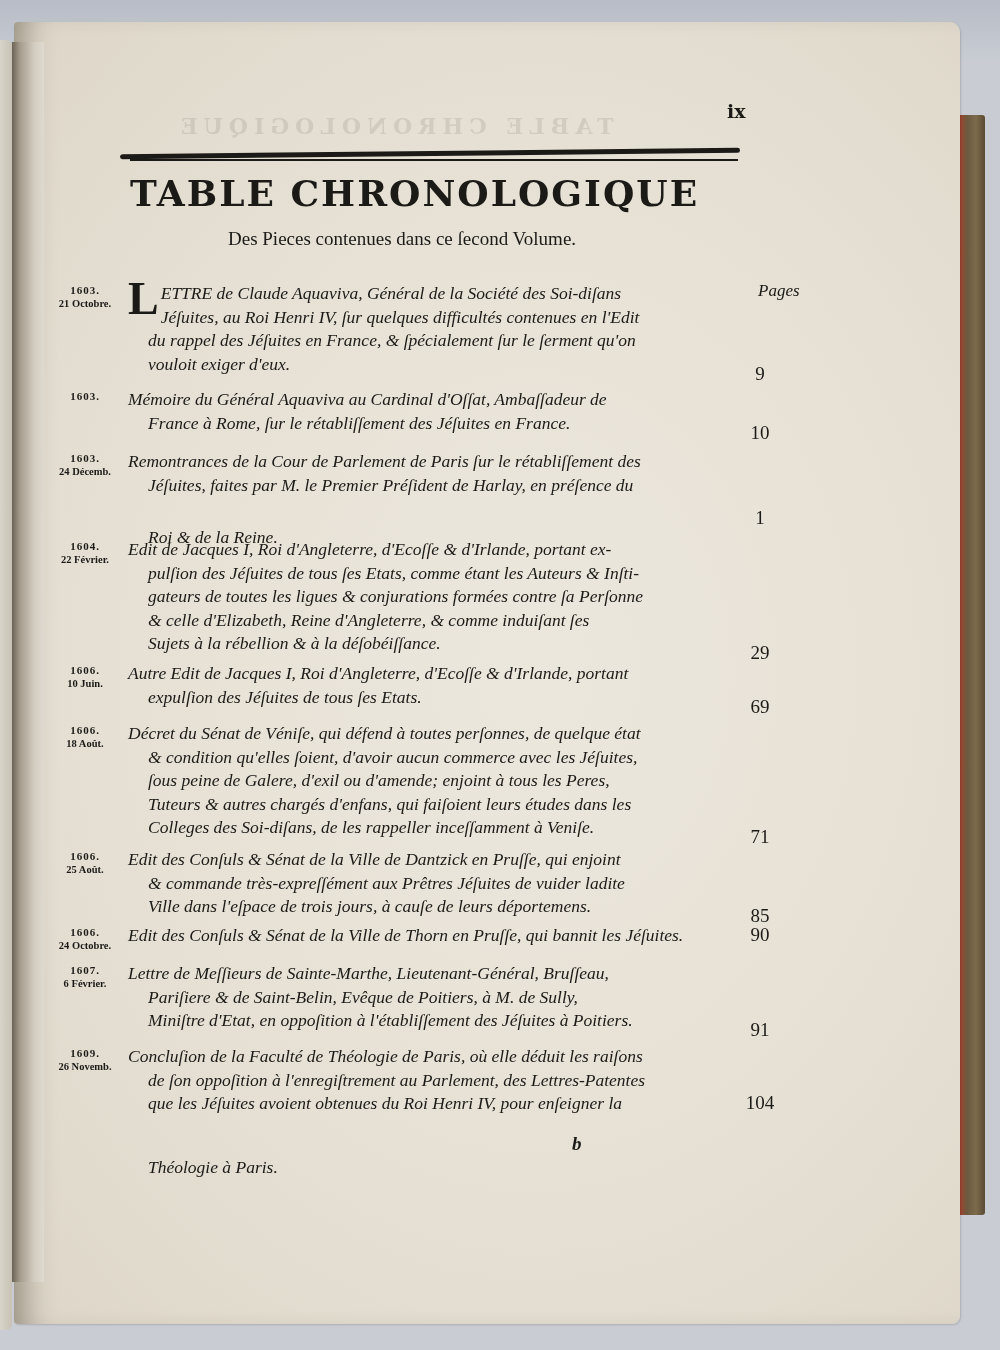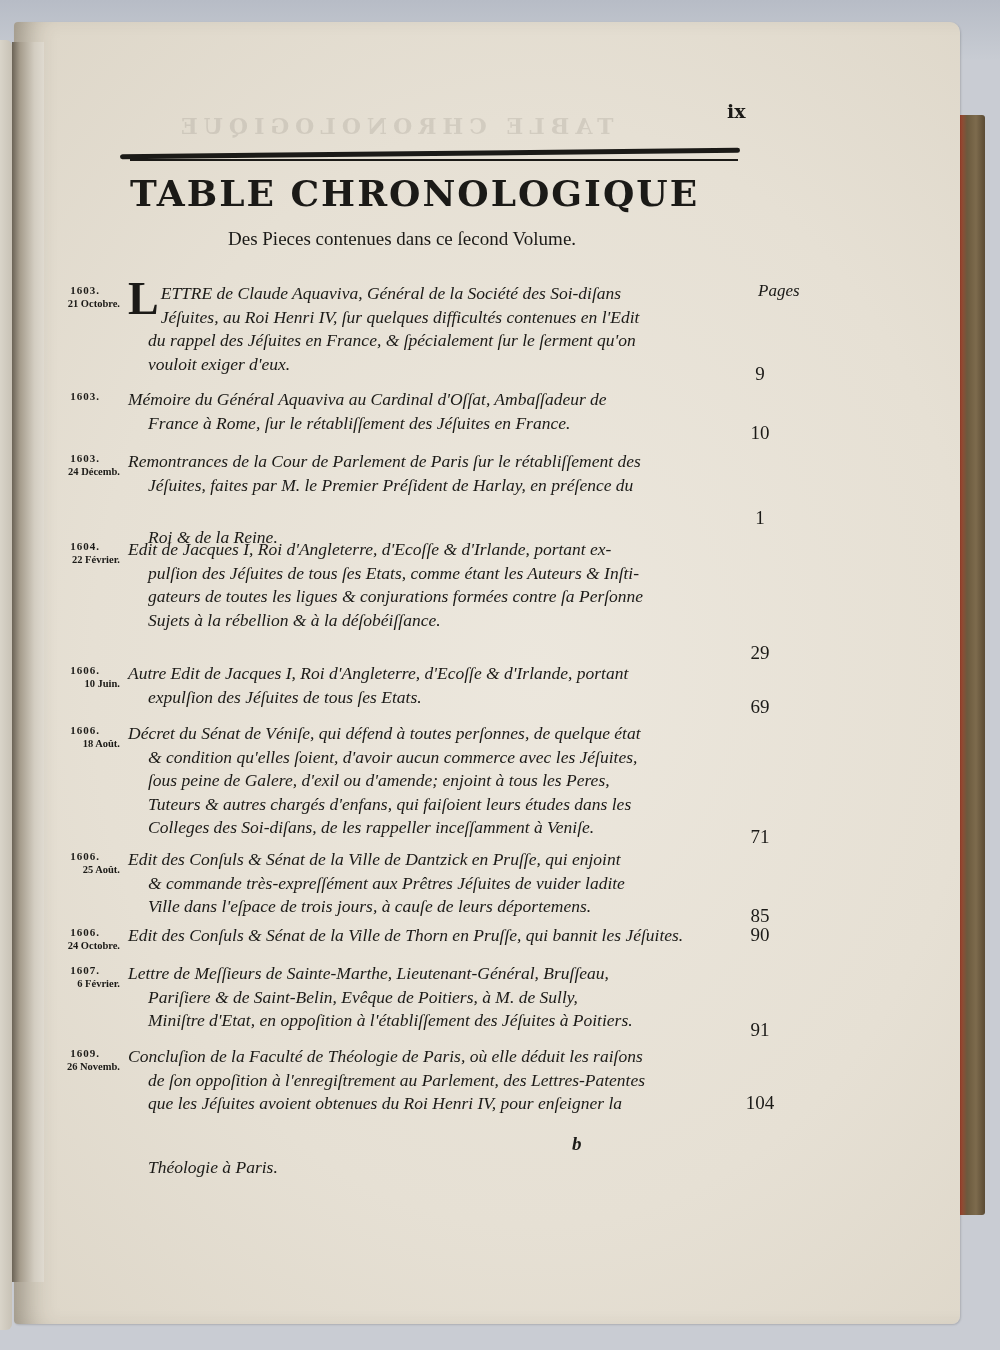--- a/index.html
+++ b/index.html
@@ -47,21 +47,21 @@
   .pages-head {
     position:absolute; left:758px; top:281px; font-size:17px; font-style:italic; color:#1b1a17;
     font-family:"Liberation Serif", serif;
   }
   .entry { position:absolute; left:0; width:946px; }
   .date {
     position:absolute; left:50px; width:70px; text-align:center;
     font-family:"Liberation Serif", serif; color:#1b1a17; font-weight:bold; line-height:13px;
   }
   .date .yr { font-size:11px; letter-spacing:1px; display:block; }
-  .date .dm { font-size:10.5px; display:block;text-align:right; }
+  .date .dm { font-size:10.5px; display:block; }
   .text {
     position:absolute; left:128px; width:610px;
     font-family:"Liberation Serif", serif; font-style:italic;
     font-size:17.5px; line-height:23.5px; color:#1b1a17;
     text-indent:0; padding-left:20px; box-sizing:border-box;
   }
   .text .first { margin-left:-20px; }
   .text .dropcap {
     font-style:normal; font-size:46px; line-height:30px; float:left; margin-left:-20px; margin-right:2px; margin-top:2px; font-weight:bold;
   }
@@ -136,20 +136,21 @@
     </div>
     <div class="entry" style="top: 0px;">
       <div class="date" style="top: 540px;">
         <span class="yr">1604.</span>
         <span class="dm">22 Février.</span>
       </div>
       <div class="text" style="top: 538px;">
         <div class="first" style="white-space: nowrap;">Edit de Jacques I, Roi d'Angleterre, d'Ecoſſe &amp; d'Irlande, portant ex-</div>
         <div style="white-space: nowrap;">pulſion des Jéſuites de tous ſes Etats, comme étant les Auteurs &amp; Inſti-</div>
         <div style="white-space: nowrap;">gateurs de toutes les ligues &amp; conjurations formées contre ſa Perſonne</div>
+        <div style="white-space: nowrap;">&amp; celle d'Elizabeth, Reine d'Angleterre, &amp; comme induiſant ſes</div>
         <div style="white-space: nowrap;">Sujets à la rébellion &amp; à la déſobéiſſance.</div>
       </div>
       <div class="pg" style="top: 642px;">29</div>
     </div>
     <div class="entry" style="top: 0px;">
       <div class="date" style="top: 664px;">
         <span class="yr">1606.</span>
         <span class="dm">10 Juin.</span>
       </div>
       <div class="text" style="top: 662px;">

